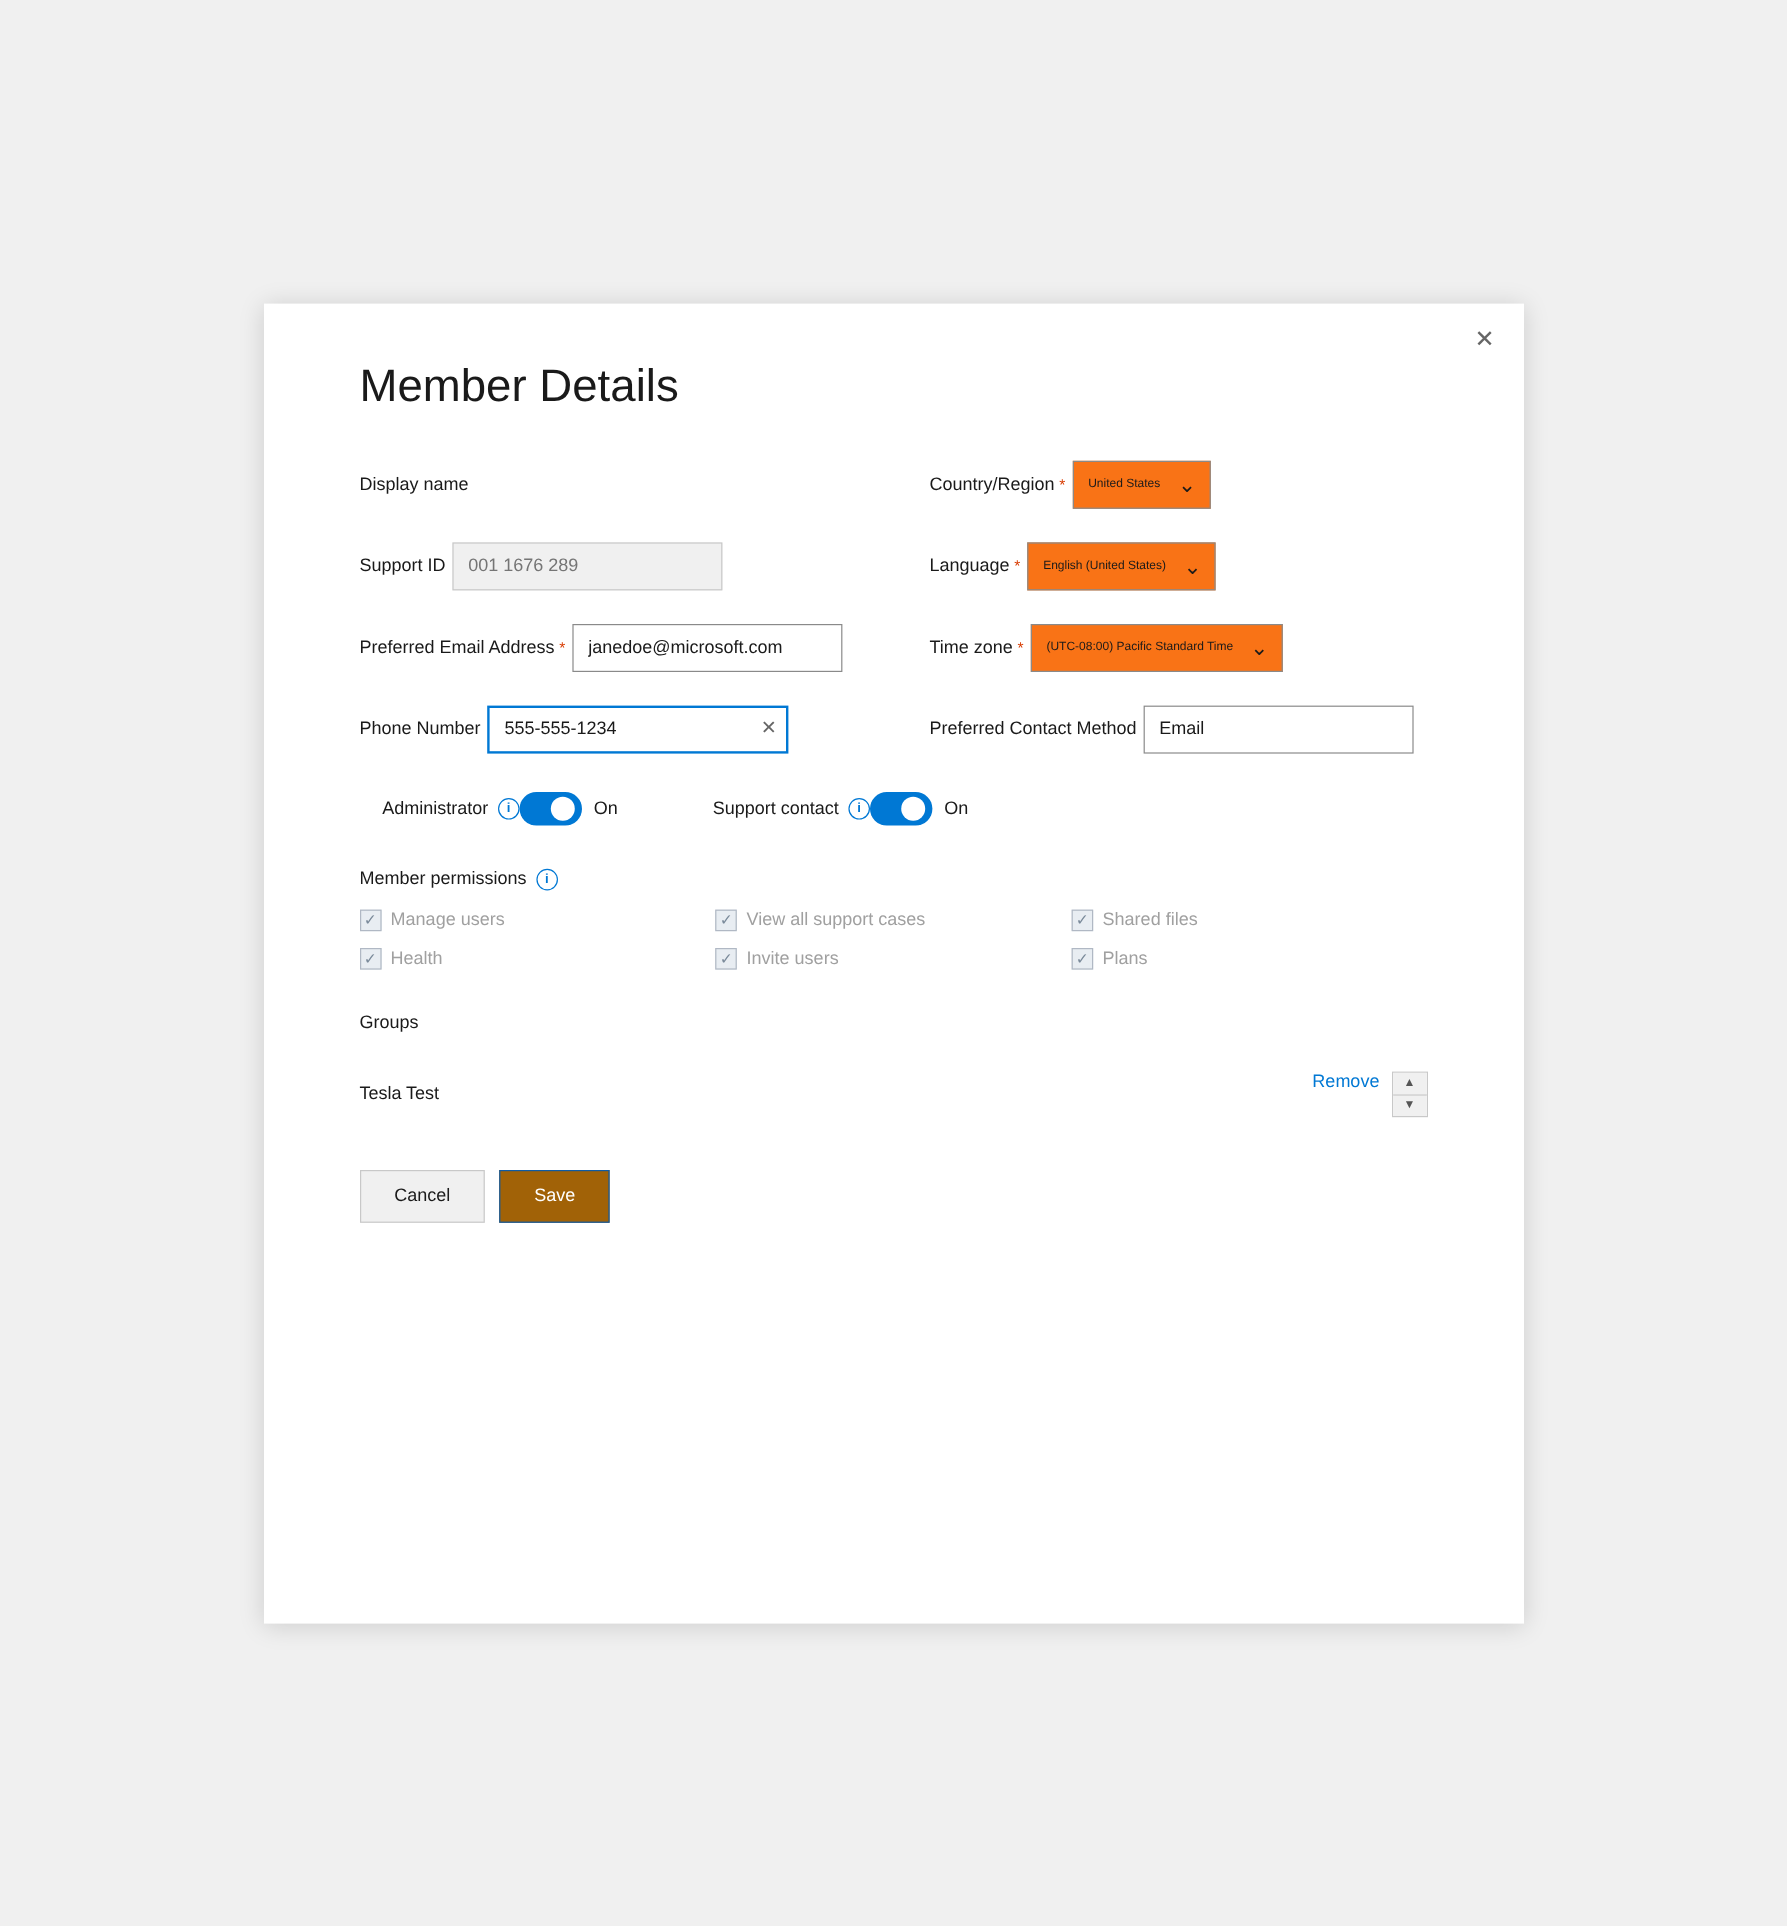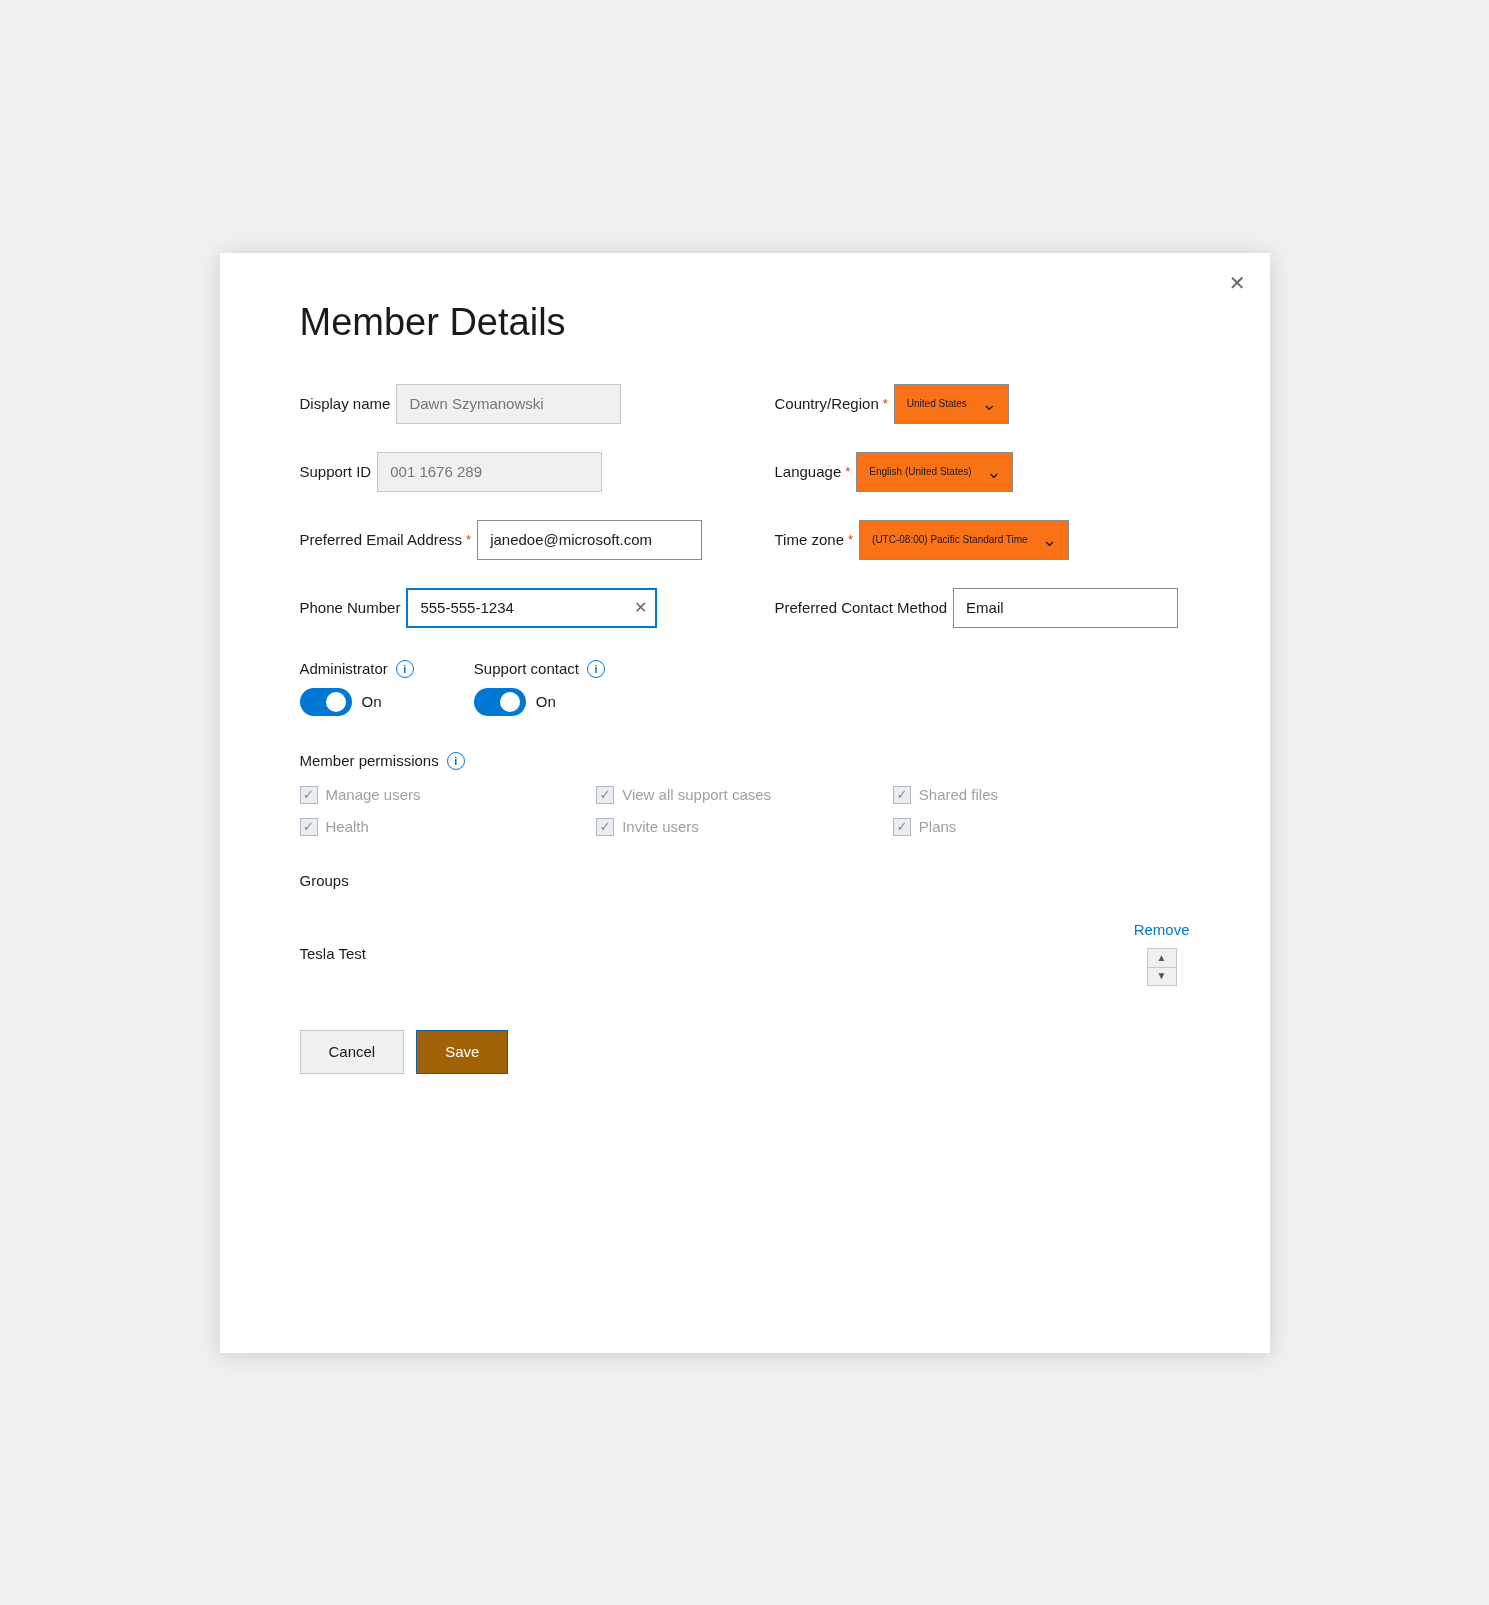--- a/index.html
+++ b/index.html
@@ -120,22 +120,22 @@
       line-height: 1;
     }
     .toggles-section {
       display: flex;
       gap: 60px;
       margin-bottom: 36px;
       align-items: flex-start;
     }
     .toggle-group {
       display: flex;
-      flex-direction: column;
-      gap: 10px;
+      flex-direction: row;
+      margin-left: 19px;
     }
     .toggle-label-row {
       display: flex;
       align-items: center;
       gap: 8px;
       font-size: 15px;
       color: #1a1a1a;
     }
     .info-icon {
       display: inline-flex;
@@ -239,23 +239,21 @@
       align-items: center;
       justify-content: space-between;
       padding: 4px 0;
     }
     .group-name {
       font-size: 15px;
       color: #1a1a1a;
     }
     .group-actions {
       display: flex;
-      align-items: center;
       gap: 10px;
-      flex-direction: column;
     }
     .remove-link {
       color: #0078d4;
       font-size: 15px;
       cursor: pointer;
       text-decoration: none;
     }
     .sort-arrows {
       display: flex;
       flex-direction: column;
@@ -307,21 +305,20 @@
 
 <div class="modal">
   <button class="close-btn">✕</button>
 
   <h1 class="modal-title">Member Details</h1>
 
   <div class="form-grid">
 
     <div class="form-group">
       <label class="form-label">Display name</label>
-      <input type="text" class="form-input disabled-field" readonly="" placeholder="Dawn Szymanowski" style="">
     </div>
 
     <div class="form-group">
       <label class="form-label">
         <span>Country/Region</span>
         <span class="required-star">*</span>
       </label>
       <div class="select-wrapper">
         <select>
           <option>United States</option>

